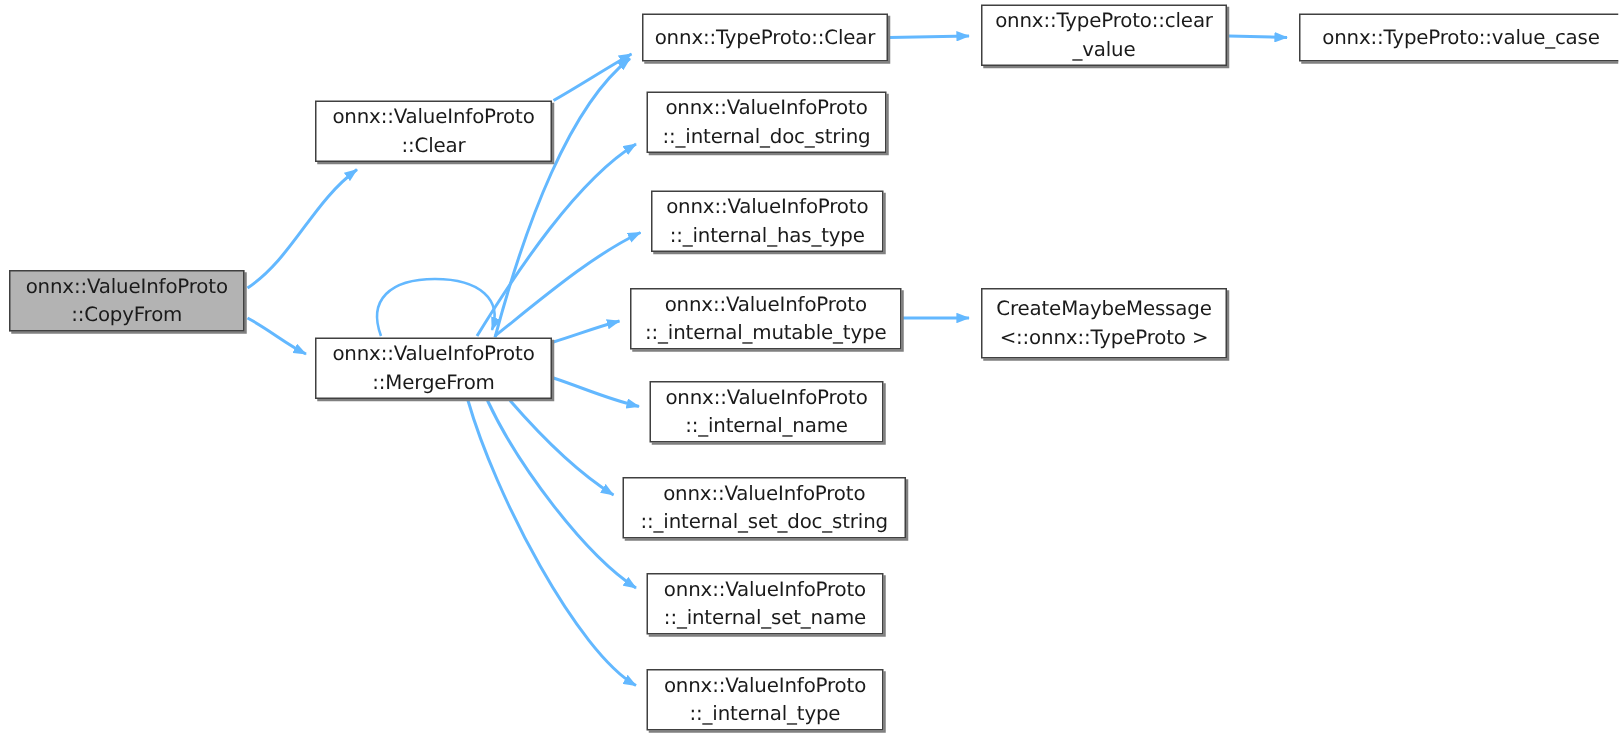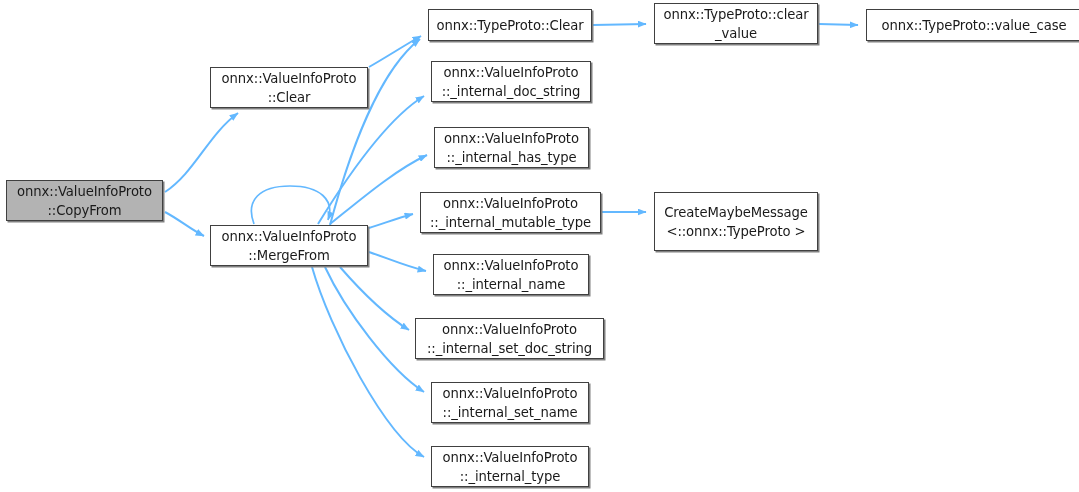--- a/index.html
+++ b/index.html
@@ -89,21 +89,21 @@
       <div class="node" style="left: 428px; top: 9px; width: 164px; height: 32px;"><span class="node-label">onnx::TypeProto::Clear</span></div>
       <div class="node" style="left: 654px; top: 3px; width: 164px; height: 41px;"><span class="node-label">onnx::TypeProto::clear
 _value</span></div>
       <div class="node" style="left: 866px; top: 9px; width: 216px; height: 32px;"><span class="node-label">onnx::TypeProto::value_case</span></div>
       <div class="node" style="left: 431px; top: 61px; width: 160px; height: 41px;"><span class="node-label">onnx::ValueInfoProto
 ::_internal_doc_string</span></div>
       <div class="node" style="left: 434px; top: 127px; width: 155px; height: 41px;"><span class="node-label">onnx::ValueInfoProto
 ::_internal_has_type</span></div>
       <div class="node" style="left: 420px; top: 192px; width: 181px; height: 41px;"><span class="node-label">onnx::ValueInfoProto
 ::_internal_mutable_type</span></div>
-      <div class="node" style="left: 654px; top: 192px; width: 164px; height: 59px; justify-content: center;"><span class="node-label">CreateMaybeMessage
+      <div class="node" style="left: 654px; top: 192px; width: 164px; height: 47px; justify-content: center;"><span class="node-label">CreateMaybeMessage
 &lt;::onnx::TypeProto &gt;</span></div>
       <div class="node" style="left: 433px; top: 254px; width: 156px; height: 41px;"><span class="node-label">onnx::ValueInfoProto
 ::_internal_name</span></div>
       <div class="node" style="left: 415px; top: 318px; width: 189px; height: 41px;"><span class="node-label">onnx::ValueInfoProto
 ::_internal_set_doc_string</span></div>
       <div class="node" style="left: 431px; top: 382px; width: 158px; height: 41px;"><span class="node-label">onnx::ValueInfoProto
 ::_internal_set_name</span></div>
       <div class="node" style="left: 431px; top: 446px; width: 158px; height: 41px;"><span class="node-label">onnx::ValueInfoProto
 ::_internal_type</span></div>
     </div>

